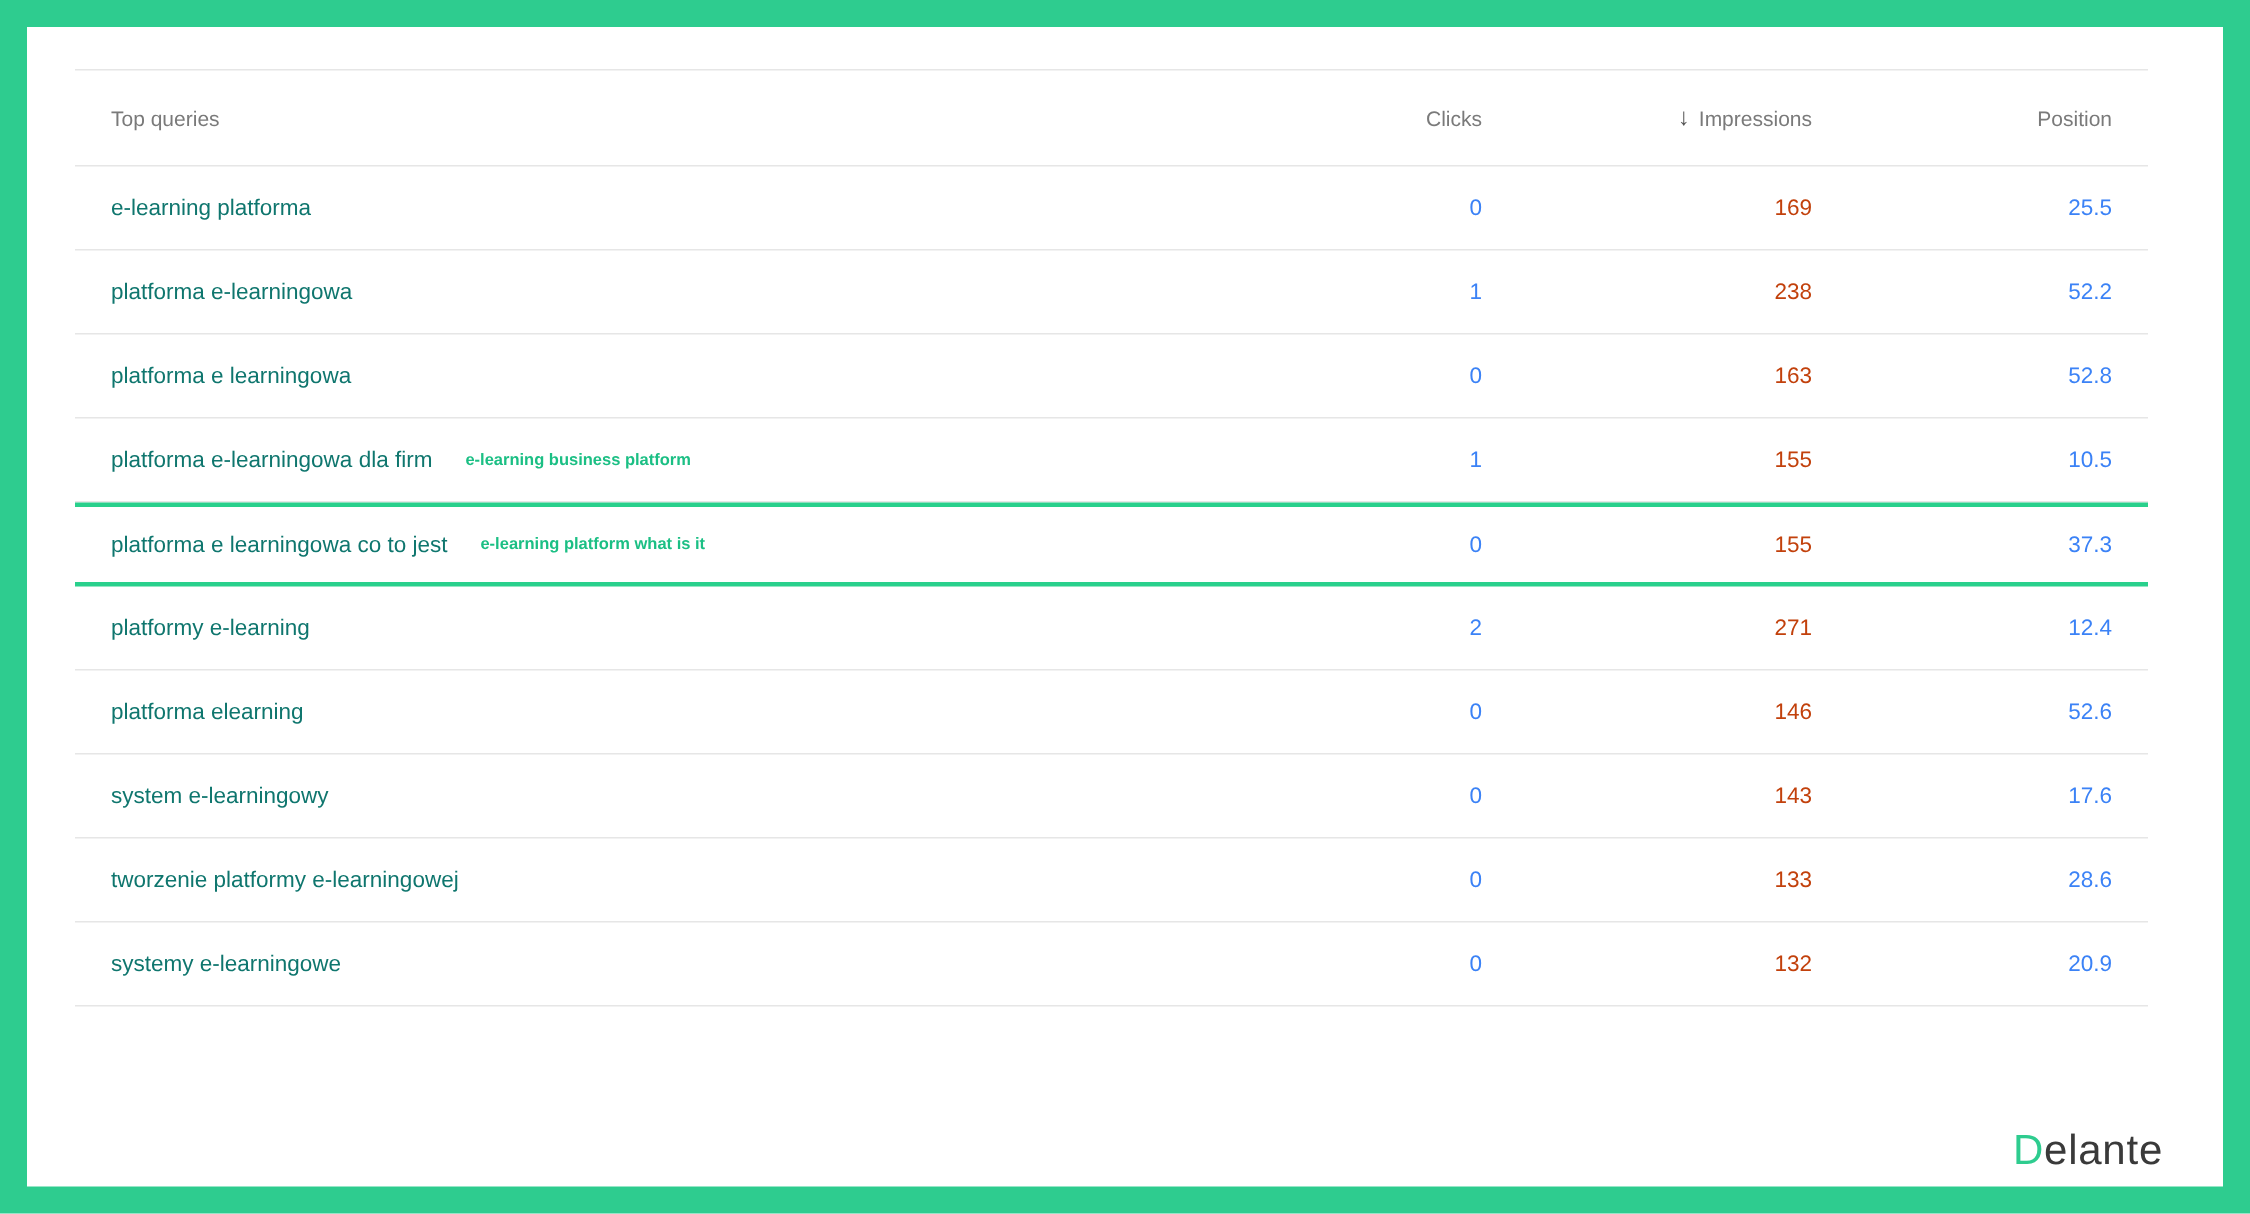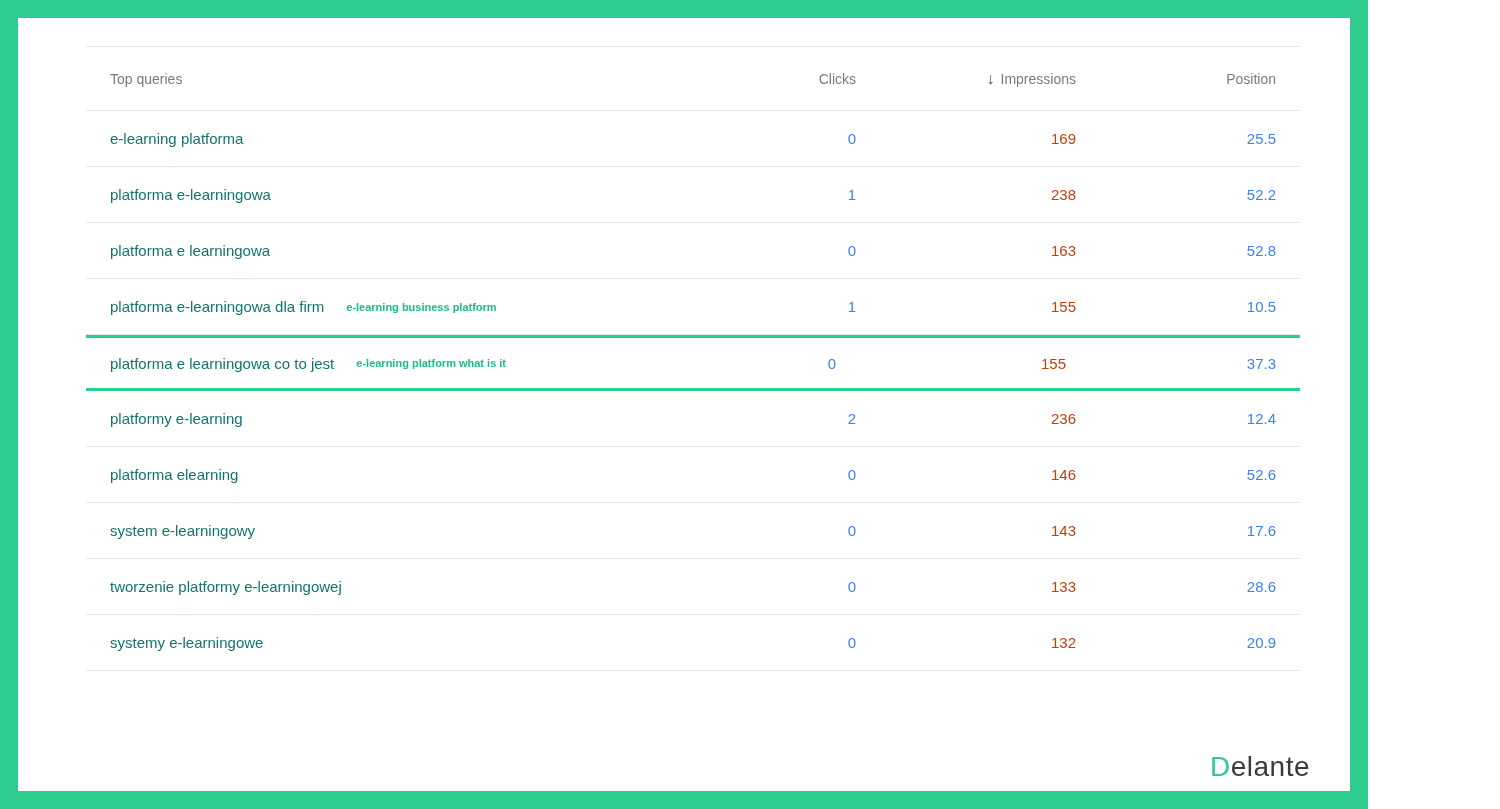--- a/index.html
+++ b/index.html
@@ -1,24 +1,24 @@
 <!DOCTYPE html>
 <html><head>
 <meta charset="utf-8">
 <style>
   * { box-sizing: border-box; margin: 0; padding: 0; }
   html, body { width: 1500px; height: 809px; font-family: Arial, Helvetica, sans-serif; }
   body { background: #fff; }
 
   .frame {
-    width: 1368px;
+    width: 1500px;
     height: 809px;
     border: 18px solid #2ecc8f;
     background: #fff;
-    padding: 28px 50px 10px 68px;
+    padding: 28px 50px 10px 32px;
     display: flex;
     flex-direction: column;
     position: relative;
   }
 
   .table {
     width: 100%;
     border-top: 1px solid #e6e6e6;
   }
 
@@ -49,21 +49,21 @@
   .query-text { color: #0f766e; }
   .annotation { color: #1bbf84; font-weight: 600; font-size: 11px; }
 
   .clicks-val { color: #3b82f6; }
   .impr-val   { color: #c2410c; }
   .pos-val    { color: #3b82f6; }
 
   .sort-header { display: inline-flex; align-items: center; gap: 6px; justify-content: flex-end; width: 100%; }
   .arrow { font-size: 16px; color: #555; }
 
-  .hl-top    { border-top: 3px solid #29d08c; gap: 10px; }
+  .hl-top    { border-top: 3px solid #29d08c; }
   .hl-bottom { border-bottom: 3px solid #29d08c; }
 
   .brand {
     position: absolute;
     right: 40px;
     bottom: 8px;
     font-size: 28px;
     font-weight: 500;
     color: #3a3a3a;
     letter-spacing: 0.5px;
@@ -136,21 +136,21 @@
           </div>
           <div class="col-clicks clicks-val">0</div>
           <div class="col-impr impr-val">155</div>
           <div class="col-pos pos-val">37.3</div>
         </div>
         <div class="row">
           <div class="col-query">
             <span class="query-text">platformy e-learning</span>
           </div>
           <div class="col-clicks clicks-val">2</div>
-          <div class="col-impr impr-val">236</div>
+          <div class="col-impr impr-val">271</div>
           <div class="col-pos pos-val">12.4</div>
         </div>
         <div class="row">
           <div class="col-query">
             <span class="query-text">platforma elearning</span>
           </div>
           <div class="col-clicks clicks-val">0</div>
           <div class="col-impr impr-val">146</div>
           <div class="col-pos pos-val">52.6</div>
         </div>

